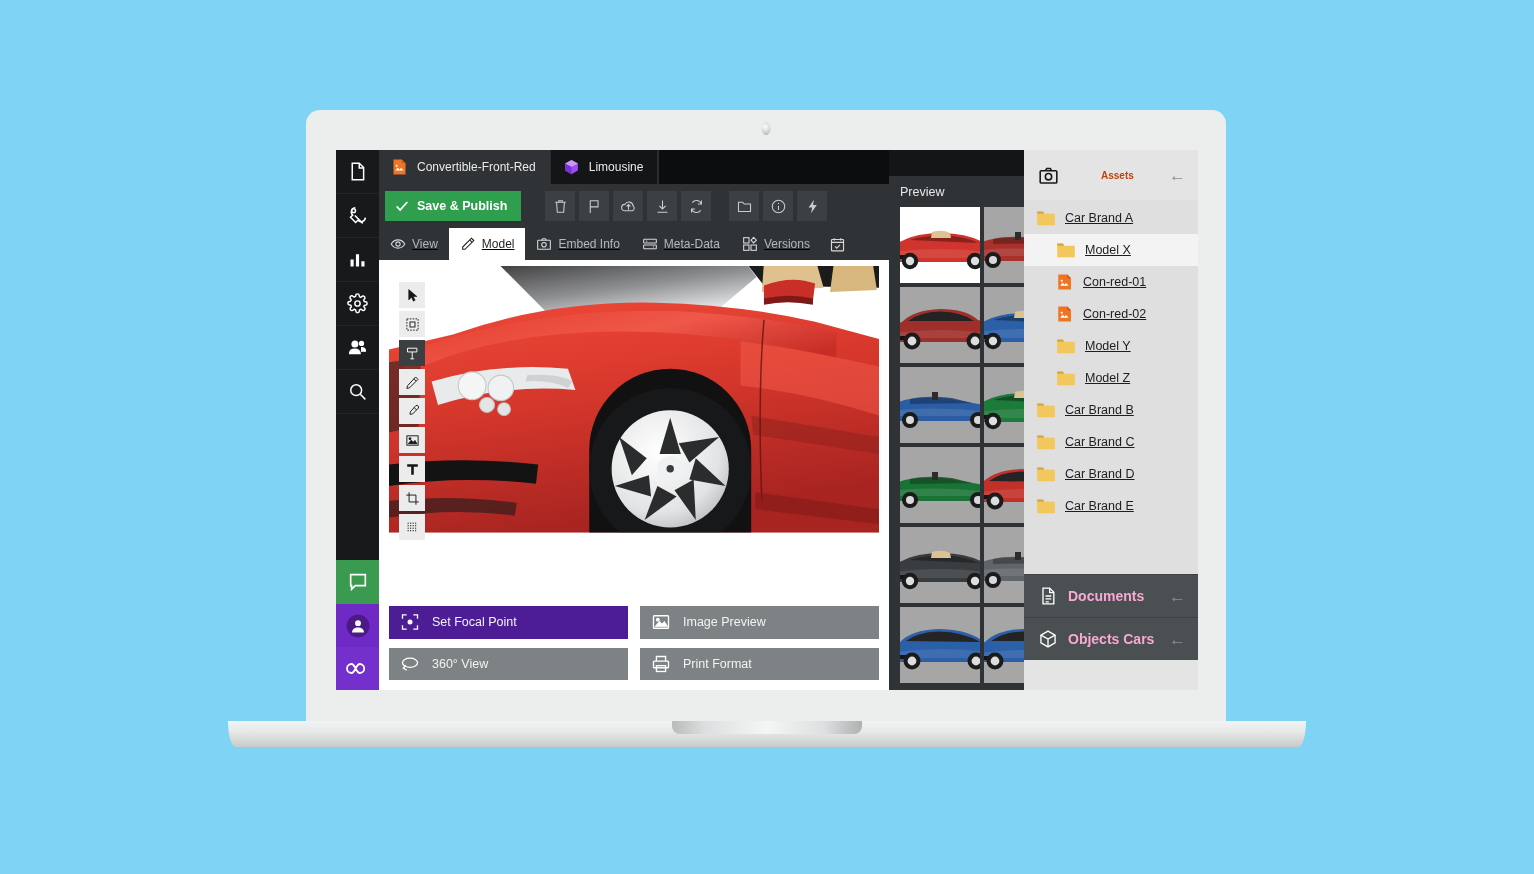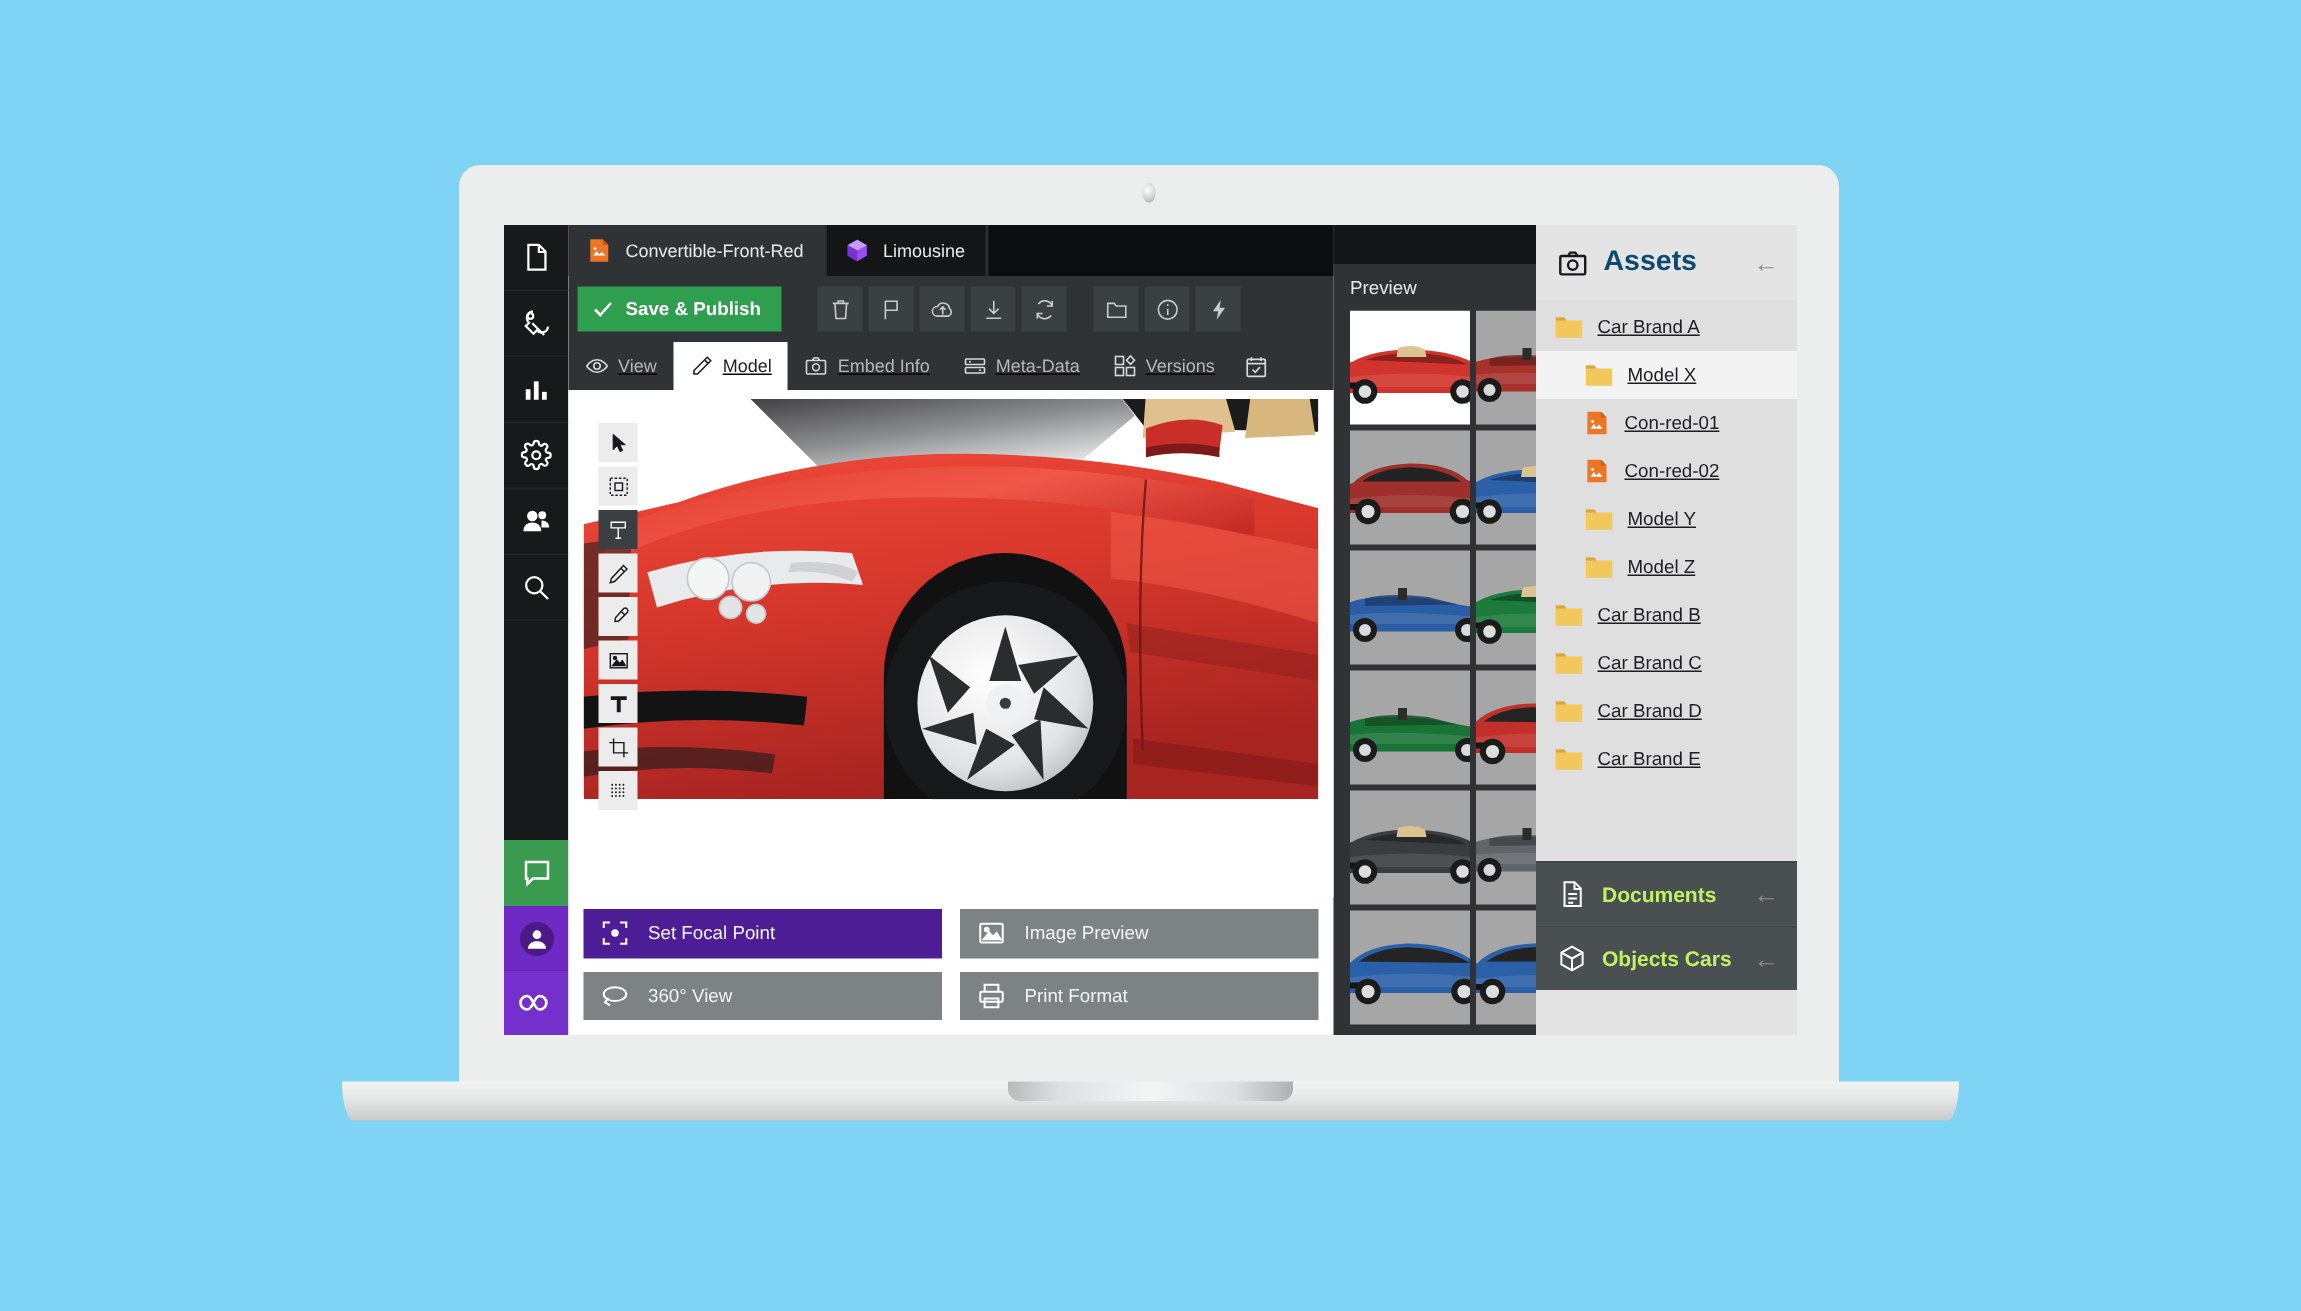--- a/index.html
+++ b/index.html
@@ -147,38 +147,38 @@
     height: 76px; background: #a6a6a6; position: relative; overflow: hidden;
     cursor: pointer;
   }
   .thumb.sel { background: #ffffff; }
   .thumb svg { position:absolute; left:50%; top:50%; transform: translate(-50%,-50%); }
   
   #assets-head {
     height: 50px; background: #e4e4e4; display: flex; align-items: center;
     padding: 0 12px 0 14px; gap: 10px;
   }
-  #assets-head .title { font-size: 19px; font-weight: bold; color: #0c4a6e; flex: 1 1 auto; }
+  #assets-head .title { font-size: 10px; font-weight: bold; color: #c2410c; flex: 1 1 auto; margin-left: 32px; }
   .back-arrow { font-size: 17px; color: #8c8f91; cursor: pointer; line-height: 1; }
   #asset-tree { background: #dfdfdf; padding: 2px 0 4px 0; }
   .tree-row {
     display: flex; align-items: center; gap: 9px; height: 32px;
     font-size: 12.5px; color: #1c1e1f; cursor: pointer; text-decoration: underline;
   }
   .tree-row.sel { background: #f3f3f3; }
   .lvl1 { padding-left: 12px; }
   .lvl2 { padding-left: 32px; }
   .lvl3 { padding-left: 32px; }
   .folder { width: 20px; height: 16px; flex: none; }
   .imgfile { width: 18px; height: 18px; flex: none; }
   .panel-row {
     height: 43px; background: #4a4f52; display: flex; align-items: center;
     padding: 0 12px 0 14px; gap: 10px; border-top: 1px solid #3c4143; cursor: pointer;
   }
-  .panel-row .title { font-size: 14px; font-weight: bold; color: #bef264; flex: 1 1 auto; }
+  .panel-row .title { font-size: 14px; font-weight: bold; color: #f9a8d4; flex: 1 1 auto; }
   .panel-row svg { width: 20px; height: 20px; stroke: #fff; fill: none; stroke-width: 1.6; }
   #assets-fill { background: #dfdfdf; height: 48px; }
 </style>
 </head>
 <body>
 
 <div id="laptop-frame">
   <div id="webcam-dot"></div>
 </div>
 <div id="laptop-base"></div>

